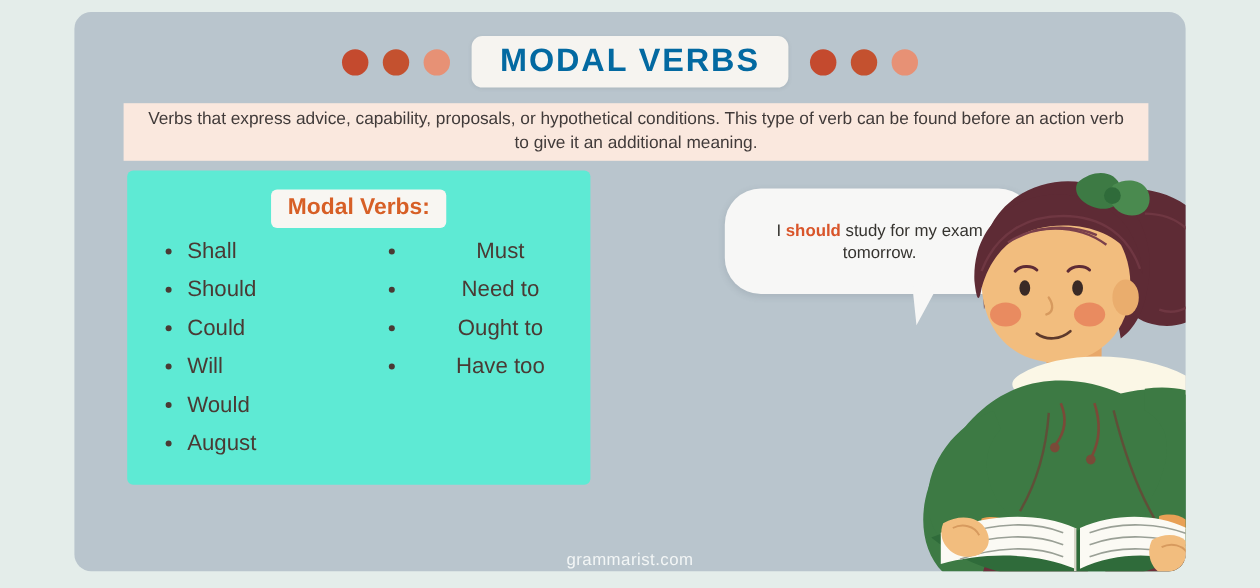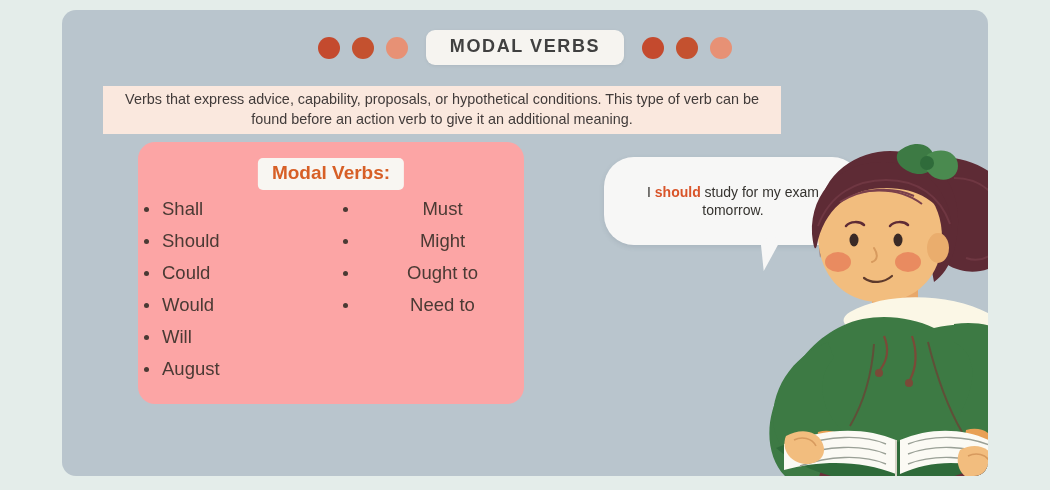--- a/index.html
+++ b/index.html
@@ -40,49 +40,48 @@
   .dot.d1 { background: #c44a2e; }
   .dot.d2 { background: #c4512f; }
   .dot.d3 { background: #e79175; }
   .title-badge {
     background: #f6f4f0;
     border-radius: 9px;
     padding: 7px 24px 9px 24px;
     box-shadow: 0 1px 3px rgba(90,100,110,.13);
   }
   .title-text {
-    font-size: 18px;
+    font-size: 27px;
     font-weight: 700;
     letter-spacing: 1.6px;
-    color: #404040;
+    color: #0369a1;
     line-height: 1;
   }
   
   .desc {
     position: absolute;
     left: 41px; top: 76px;
-    width: 678px; height: 48px;
+    width: 854px; height: 48px;
     background: #fae8de;
     display: flex; align-items: center; justify-content: center;
     text-align: center;
     padding: 0 14px;
   }
   .desc-text {
     font-size: 14.4px;
     line-height: 1.38;
     color: #413b3a;
   }
   
   .pink-card {
     position: absolute;
     left: 44px; top: 132px;
     width: 386px; height: 262px;
-    background: #fca5a5;
-    border-radius: 17px;
-    margin-left: 32px;
+    background: #5eead4;
+    border-radius: 5px;
   }
   .pink-head {
     position: absolute;
     left: 50%; top: 16px;
     transform: translateX(-50%);
     background: #f8f6f2;
     border-radius: 5px;
     padding: 5px 14px 7px 14px;
   }
   .pink-head-text {
@@ -90,21 +89,21 @@
     font-weight: 600;
     color: #d75f26;
     line-height: 1;
     white-space: nowrap;
   }
   .cols {
     position: absolute;
     left: 0; top: 58px;
     width: 386px;
     display: flex;
-    padding-left: 0;
+    padding-left: 26px;
   }
   .col { width: 50%; }
   .col.right { padding-left: 6px; text-align: center; }
   ul { list-style: none; }
   li {
     position: relative;
     font-size: 18.5px;
     color: #4a3a34;
     line-height: 1;
     padding-left: 24px;
@@ -189,31 +188,31 @@
     <div class="pink-card">
       <div class="pink-head">
         <span class="pink-head-text">Modal Verbs:</span>
       </div>
       <div class="cols">
         <div class="col left">
           <ul>
             <li>Shall</li>
             <li>Should</li>
             <li>Could</li>
+            <li>Will</li>
             <li>Would</li>
-            <li>Will</li>
             <li>August</li>
           </ul>
         </div>
         <div class="col right">
           <ul>
             <li>Must</li>
-            <li>Might</li>
+            <li>Need to</li>
             <li>Ought to</li>
-            <li>Need to</li>
+            <li>Have too</li>
           </ul>
         </div>
       </div>
     </div>
 
     <div class="bubble">
       <span class="bubble-text"><span>I </span><span class="hl">should</span><span> study for my exam tomorrow.</span></span>
     </div>
     <div class="bubble-tail"></div>
 
@@ -284,15 +283,18 @@
         <path d="M186 324 C212 314 246 316 270 326" fill="none" stroke="#9aa096" stroke-width="1.4"></path>
         <path d="M186 334 C212 324 246 326 270 336" fill="none" stroke="#9aa096" stroke-width="1.4"></path>
 
         <path d="M64 306 C78 298 94 300 100 312 C106 324 98 334 84 334 C70 334 58 320 64 306 Z" fill="#f2bd7e"></path>
         <path d="M238 320 C252 312 268 316 272 330 C276 344 266 352 252 350 C238 348 232 332 238 320 Z" fill="#f2bd7e"></path>
         <path d="M72 310 C80 306 90 308 94 316" fill="none" stroke="#d79a5e" stroke-width="1.6"></path>
         <path d="M246 326 C254 322 264 324 268 332" fill="none" stroke="#d79a5e" stroke-width="1.6"></path>
       </svg>
     </div>
 
+    <div class="footer">
+      <span class="footer-text">grammarist.com</span>
+    </div>
 
   </div>
 </div>
 
 </body></html>

